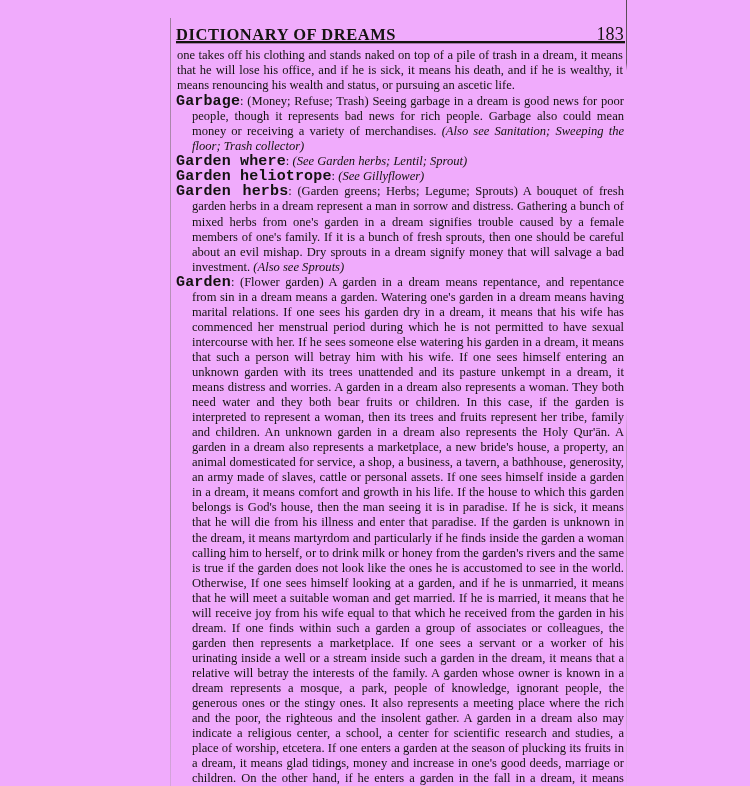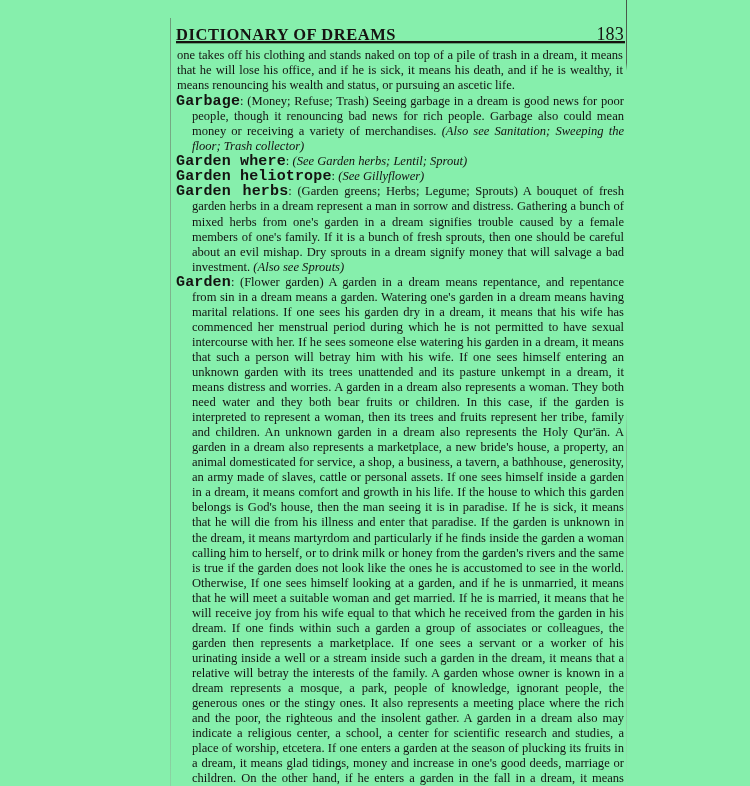--- a/index.html
+++ b/index.html
@@ -16,21 +16,21 @@
     position: relative;
   }
 
   
   .page {
     position: absolute;
     left: 0;
     top: 0;
     width: 750px;
     height: 786px;
-    background: #86efac;
+    background: #f0abfc;
   }
 
   
   .scan-line-left {
     position: absolute;
     left: 170px;
     top: 18px;
     width: 1px;
     height: 768px;
     background: linear-gradient(to bottom,
@@ -147,21 +147,21 @@
   <div class="running-head">
     <span class="head-title">DICTIONARY OF DREAMS</span>
     <span class="head-folio">183</span>
   </div>
   <div class="head-rule"></div>
 
   <div class="column">
 
     <p class="para">one takes off his clothing and stands naked on top of a pile of trash in a dream, it means that he will lose his office, and if he is sick, it means his death, and if he is wealthy, it means renouncing his wealth and status, or pursuing an ascetic life.</p>
 
-    <p class="entry"><span class="hw">Garbage</span><span>: </span><span>(Money; Refuse; Trash) Seeing garbage in a dream is good news for poor people, though it renouncing bad news for rich people. Garbage also could mean money or receiving a variety of merchandises. </span><span class="it">(Also see Sanitation; Sweeping the floor; Trash collector)</span></p>
+    <p class="entry"><span class="hw">Garbage</span><span>: </span><span>(Money; Refuse; Trash) Seeing garbage in a dream is good news for poor people, though it represents bad news for rich people. Garbage also could mean money or receiving a variety of merchandises. </span><span class="it">(Also see Sanitation; Sweeping the floor; Trash collector)</span></p>
 
     <p class="entry tight"><span class="hw">Garden where</span><span>: </span><span class="it">(See Garden herbs; Lentil; Sprout)</span></p>
 
     <p class="entry tight"><span class="hw">Garden heliotrope</span><span>: </span><span class="it">(See Gillyflower)</span></p>
 
     <p class="entry"><span class="hw">Garden herbs</span><span>: </span><span>(Garden greens; Herbs; Legume; Sprouts) A bouquet of fresh garden herbs in a dream represent a man in sorrow and distress. Gathering a bunch of mixed herbs from one's garden in a dream signifies trouble caused by a female members of one's family. If it is a bunch of fresh sprouts, then one should be careful about an evil mishap. Dry sprouts in a dream signify money that will salvage a bad investment. </span><span class="it">(Also see Sprouts)</span></p>
 
     <p class="entry"><span class="hw">Garden</span><span>: </span><span>(Flower garden) A garden in a dream means repentance, and repentance from sin in a dream means a garden. Watering one's garden in a dream means having marital relations. If one sees his garden dry in a dream, it means that his wife has commenced her menstrual period during which he is not permitted to have sexual intercourse with her. If he sees someone else watering his garden in a dream, it means that such a person will betray him with his wife. If one sees himself entering an unknown garden with its trees unattended and its pasture unkempt in a dream, it means distress and worries. A garden in a dream also represents a woman. They both need water and they both bear fruits or children. In this case, if the garden is interpreted to represent a woman, then its trees and fruits represent her tribe, family and children. An unknown garden in a dream also represents the Holy Qur'ān. A garden in a dream also represents a marketplace, a new bride's house, a property, an animal domesticated for service, a shop, a business, a tavern, a bathhouse, generosity, an army made of slaves, cattle or personal assets. If one sees himself inside a garden in a dream, it means comfort and growth in his life. If the house to which this garden belongs is God's house, then the man seeing it is in paradise. If he is sick, it means that he will die from his illness and enter that paradise. If the garden is unknown in the dream, it means martyrdom and particularly if he finds inside the garden a woman calling him to herself, or to drink milk or honey from the garden's rivers and the same is true if the garden does not look like the ones he is accustomed to see in the world. Otherwise, If one sees himself looking at a garden, and if he is unmarried, it means that he will meet a suitable woman and get married. If he is married, it means that he will receive joy from his wife equal to that which he received from the garden in his dream. If one finds within such a garden a group of associates or colleagues, the garden then represents a marketplace. If one sees a servant or a worker of his urinating inside a well or a stream inside such a garden in the dream, it means that a relative will betray the interests of the family. A garden whose owner is known in a dream represents a mosque, a park, people of knowledge, ignorant people, the generous ones or the stingy ones. It also represents a meeting place where the rich and the poor, the righteous and the insolent gather. A garden in a dream also may indicate a religious center, a school, a center for scientific research and studies, a place of worship, etcetera. If one enters a garden at the season of plucking its fruits in a dream, it means glad tidings, money and increase in one's good deeds, marriage or children. On the other hand, if he enters a garden in the fall in a dream, it means defamation, indebtedness, divorce, or it could mean loss of a child. Seeing a deceased person in a garden means that he is in paradise. A</span><span class="it"></span></p>
 
   </div>

